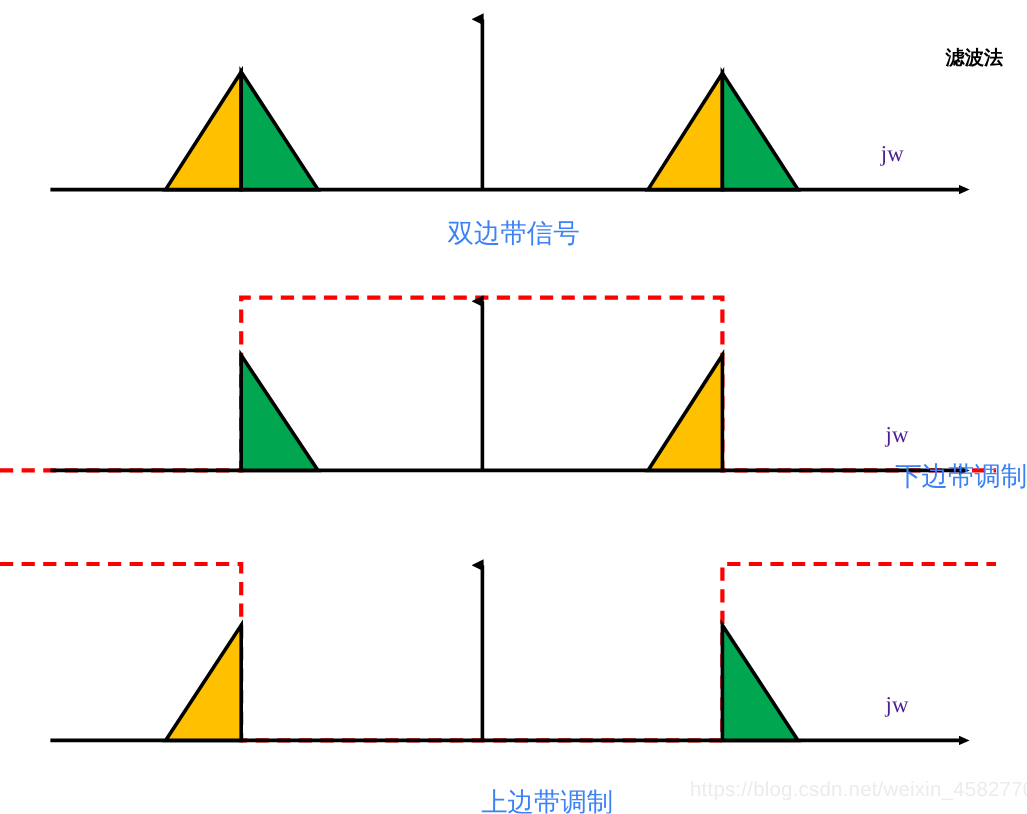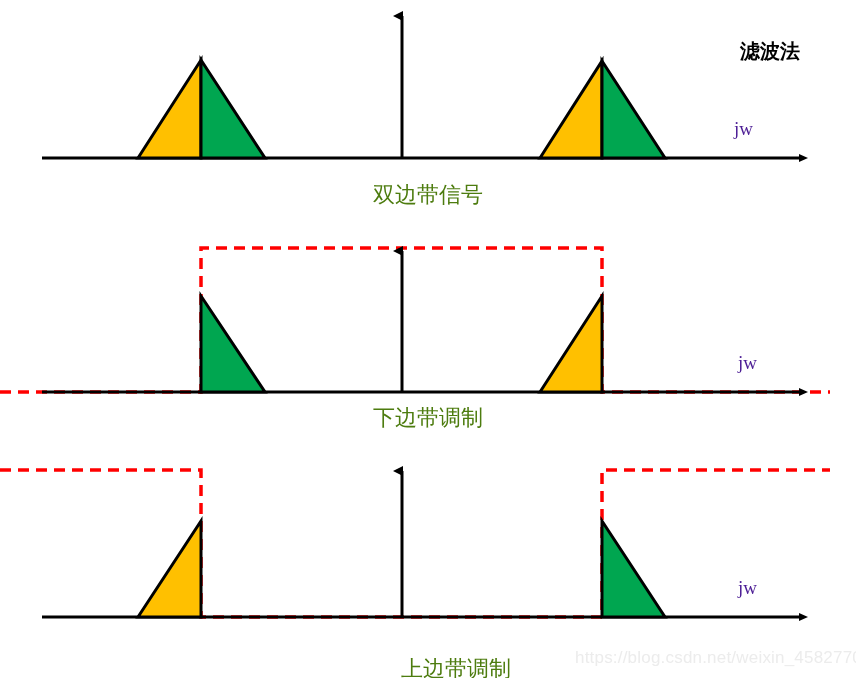--- a/index.html
+++ b/index.html
@@ -19,32 +19,32 @@
     left: 0;
     top: 0;
     width: 856px;
     height: 678px;
   }
   .cap {
     position: absolute;
     width: 100%;
     text-align: center;
     font-size: 22px;
-    color: #4d7c0f;
+    color: #3b82f6;
     font-family: "DejaVu Sans", "Liberation Sans", sans-serif;
     white-space: nowrap;
   }
   #caption-1 { top: 180px; }
-  #caption-2 { top: 403px; }
+  #caption-2 { top: 382px; text-align: right; }
   #caption-3 { top: 654px; margin-left: 28px; }
   #fig-title {
     position: absolute;
-    left: 740px;
+    left: 788px;
     top: 38px;
-    font-size: 20px;
+    font-size: 16px;
     font-weight: bold;
     color: #000000;
     font-family: Liberation Sans, sans-serif;
     white-space: nowrap;
   }
   .axlabel {
     position: absolute;
     font-size: 19px;
     color: #4c1d95;
     font-family: "Liberation Serif", "DejaVu Serif", serif;

